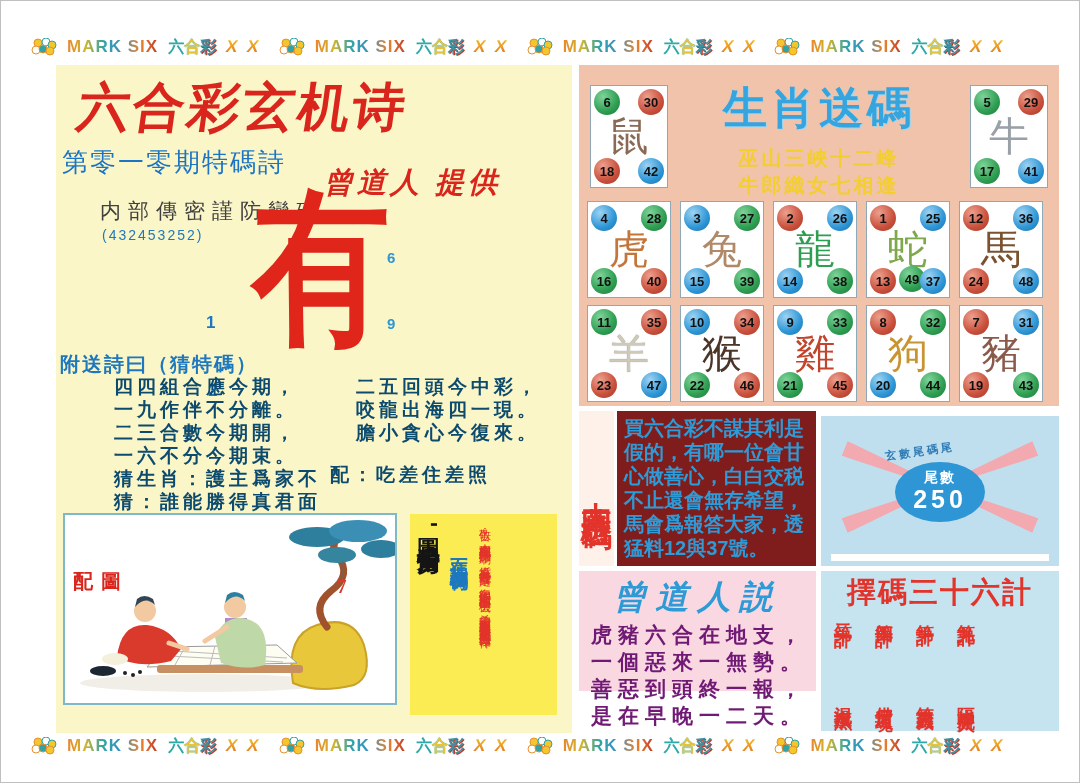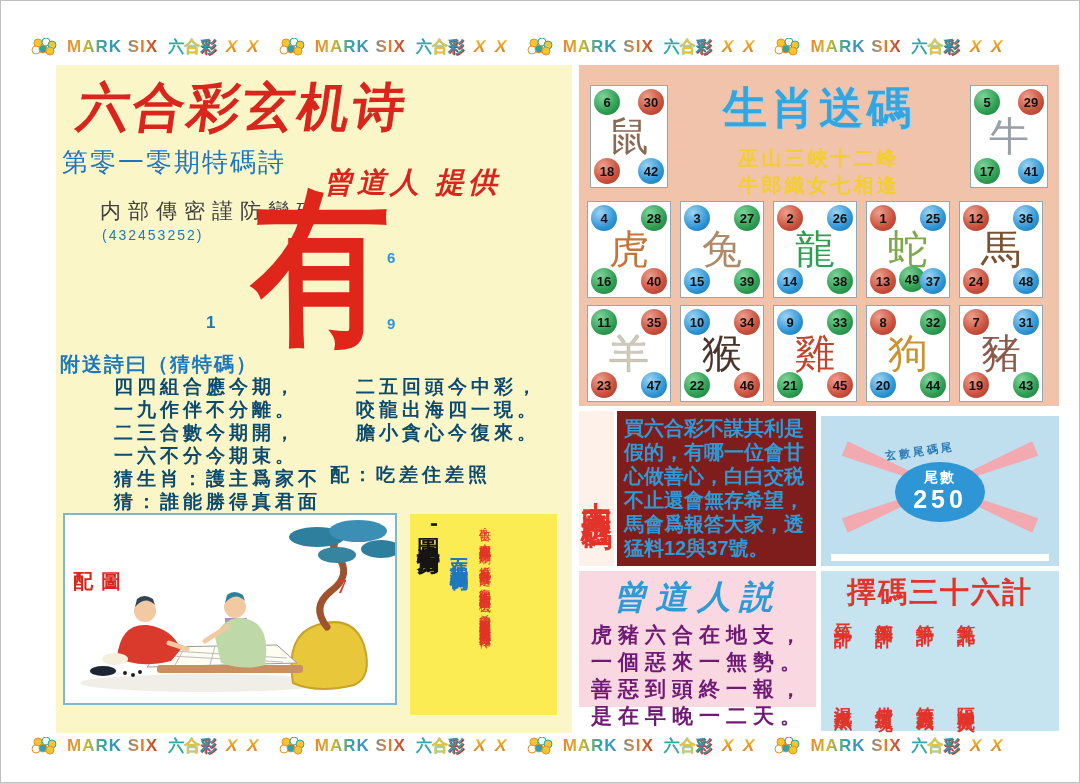--- a/index.html
+++ b/index.html
@@ -105,21 +105,21 @@
   .t-tl{left:20px;top:8px}.t-tr{right:16px;top:10px}.t-bl{left:14px;bottom:10px}.t-br{right:18px;bottom:8px}
   .tail-arc{position:absolute;left:64px;top:28px;font-size:11px;color:#2e7bb5;font-weight:bold;
        letter-spacing:3px;transform:rotate(-8deg);}
   .tail-ellipse{position:absolute;left:74px;top:46px;width:90px;height:60px;background:#2f96d5;
        border-radius:50%;text-align:center;color:#fff;}
   .tail-ellipse .lab{font-size:14px;font-weight:bold;margin-top:7px;letter-spacing:2px;}
   .tail-ellipse .num{font-size:25px;font-weight:bold;letter-spacing:4px;line-height:24px;}
   .tail-strip{position:absolute;left:10px;bottom:5px;width:218px;height:7px;background:#fff;}
 
   
-  .zeng{position:absolute;left:578px;top:570px;width:237px;height:136px;background:#f9d8e2;}
+  .zeng{position:absolute;left:578px;top:570px;width:237px;height:120px;background:#f9d8e2;}
   .zeng-title{position:absolute;left:0;top:4px;width:100%;text-align:center;font-size:33px;
        font-weight:900;color:#2e9bd6;font-family:"DejaVu Serif",serif;font-style:italic;letter-spacing:9px;}
   .zeng-lines{position:absolute;left:12px;top:50px;font-size:21px;font-weight:bold;color:#701a75;
        font-family:"DejaVu Serif",serif;letter-spacing:6px;line-height:27px;white-space:nowrap;}
 
   
   .tactics{position:absolute;left:820px;top:570px;width:238px;height:160px;background:#c6e3f0;}
   .tac-title{position:absolute;left:0;top:2px;width:100%;text-align:center;font-size:29px;
        font-weight:900;color:#e2342b;letter-spacing:2px;}
   .tac-cols{position:absolute;left:10px;top:38px;display:flex;gap:17px;}

